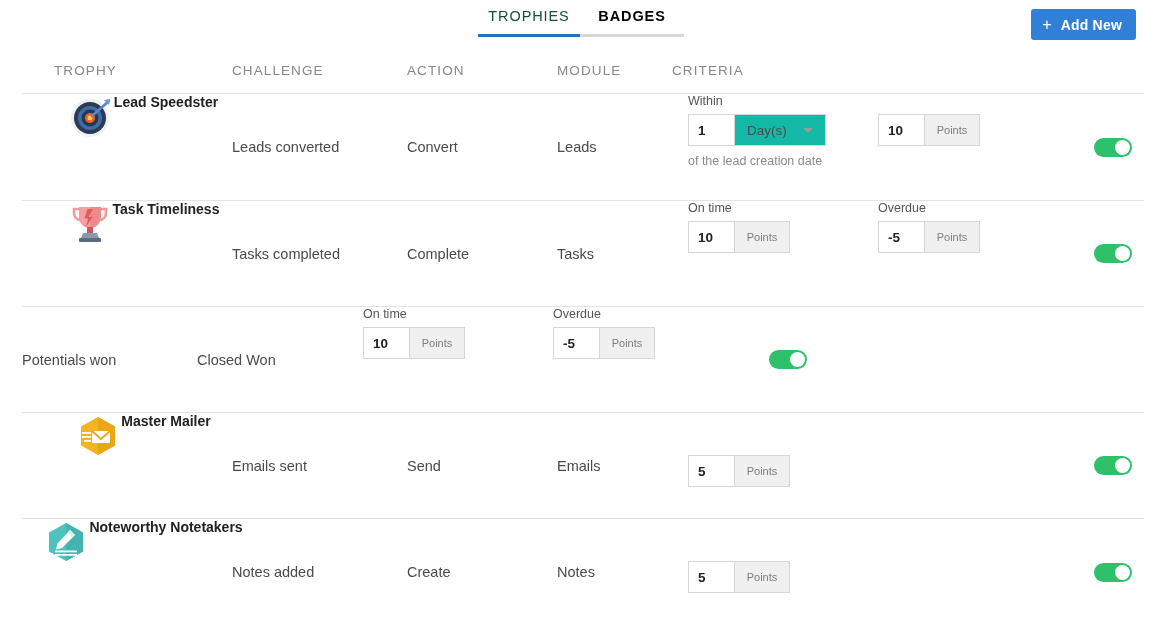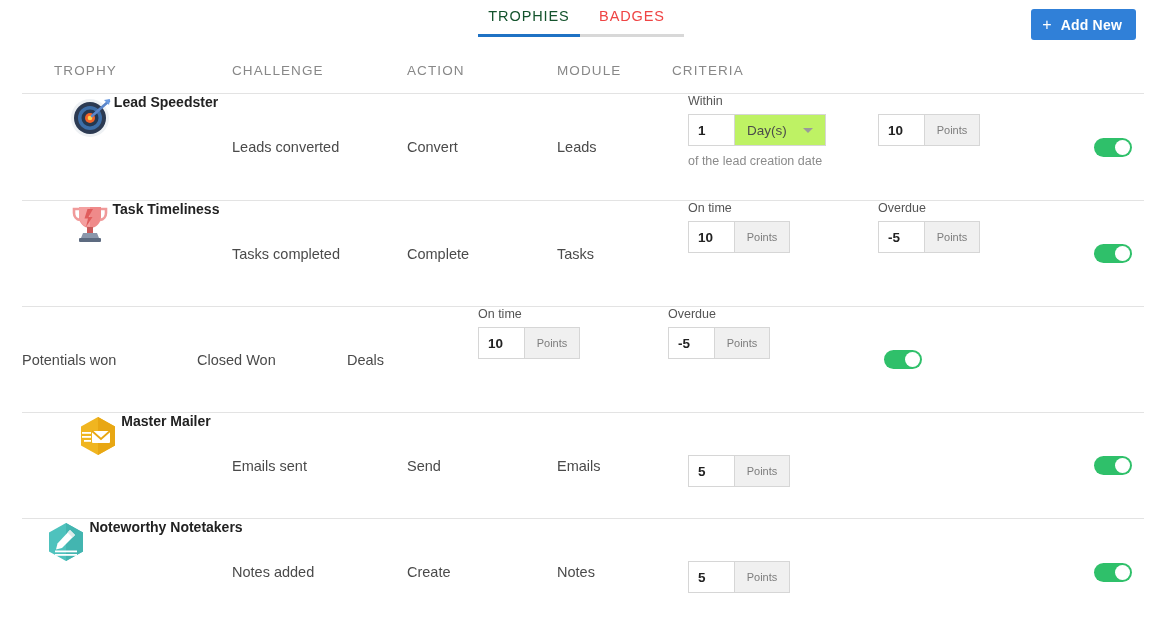--- a/index.html
+++ b/index.html
@@ -29,21 +29,21 @@
   .tab {
     font-size: 14.5px;
     letter-spacing: 0.9px;
     padding: 2px 0 12px 0;
     cursor: pointer;
     text-align: center;
     background: none; border: none;
     font-family: "Liberation Sans", sans-serif;
   }
   .tab.tab-trophies { width: 102px; color: #14532d; font-weight: 400; }
-  .tab.tab-badges { width: 104px; color: #ef4444; font-weight: 400; }
+  .tab.tab-badges { width: 104px; color: #000000; font-weight: 700; }
 
   .tab-underline {
     position: absolute;
     left: 478px; top: 34px;
     width: 206px; height: 3px;
     background: #d8d8d8;
   }
   .tab-underline .active-seg {
     position: absolute; left: 0; top: 0;
     width: 102px; height: 3px;
@@ -146,21 +146,21 @@
     background: #f0f0f0;
     color: #7d7d7d;
     font-size: 11px;
     display: flex; align-items: center; justify-content: center;
     padding: 0 10px;
     white-space: nowrap;
   }
   .input-group .select-part {
     height: 32px; min-width: 92px;
     border: 1px solid #d6d6d6;
-    background: #bef264;
+    background: #14b8a6;
     color: #4b4b4b;
     font-size: 13.5px;
     display: flex; align-items: center; gap: 16px;
     padding: 0 10px 0 12px;
     cursor: pointer;
     white-space: nowrap;
   }
   .caret {
     width: 0; height: 0;
     border-left: 5px solid transparent;
@@ -305,21 +305,20 @@
     </div>
     <div class="col-toggle">
       <span class="toggle">
         <span class="knob"></span>
       </span>
     </div>
   </div>
   <div class="row row-h-std">
     <div class="cell col-challenge text-cell">Potentials won</div>
     <div class="cell col-action text-cell">Closed Won</div>
-    <div class="cell col-module text-cell">Deals</div>
     <div class="cell col-criteria">
       <div class="crit-wrap">
         <div class="crit-group g1">
           <div class="crit-label">On time</div>
                 <div class="input-group">
         <input class="num" type="text" value="10" style="">
         <div class="suffix">Points</div>
       </div>
 
         </div>

